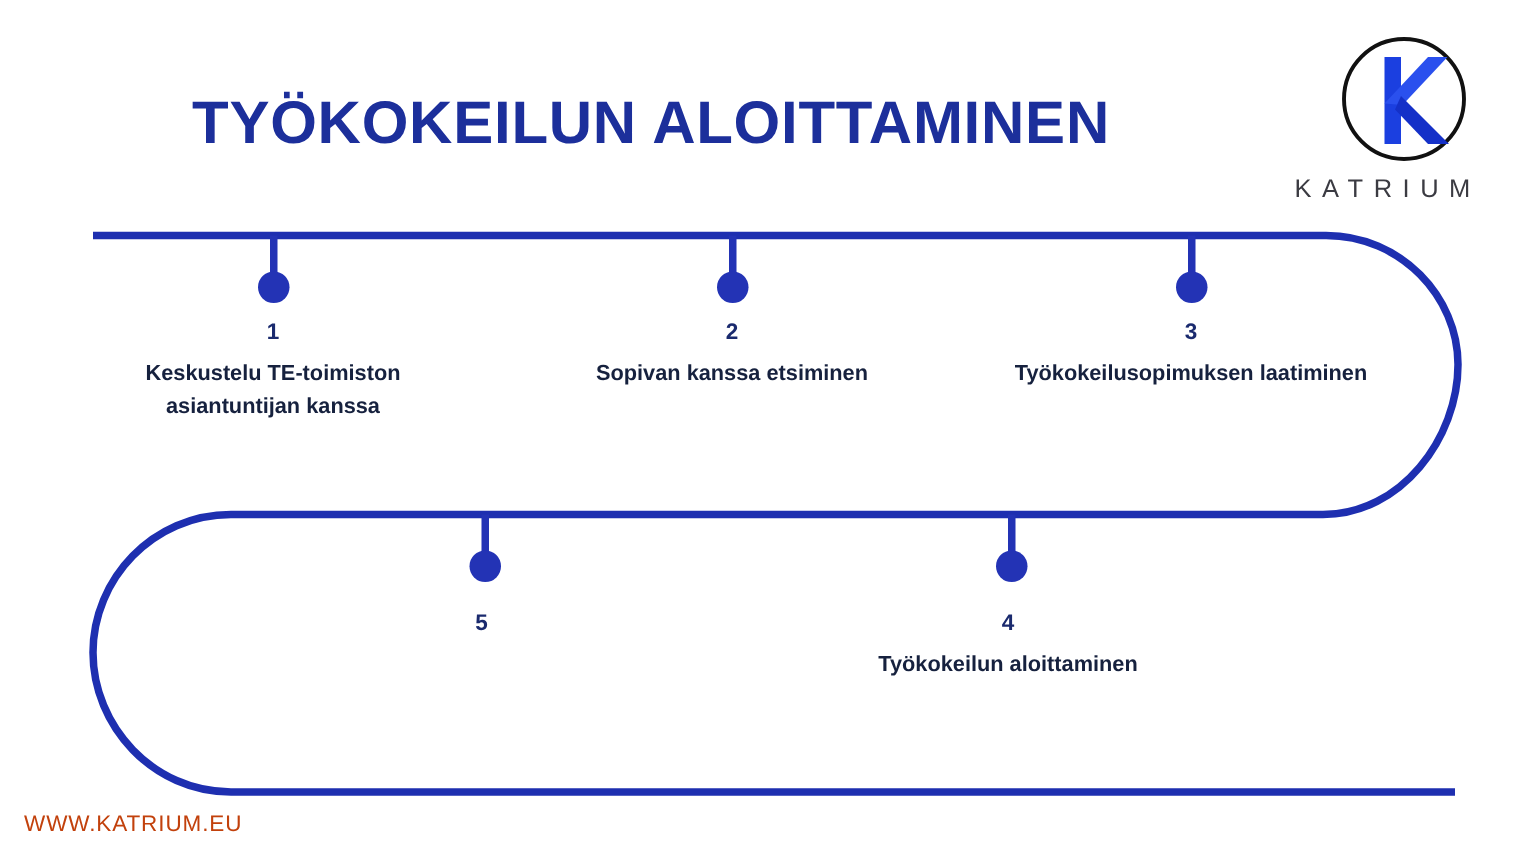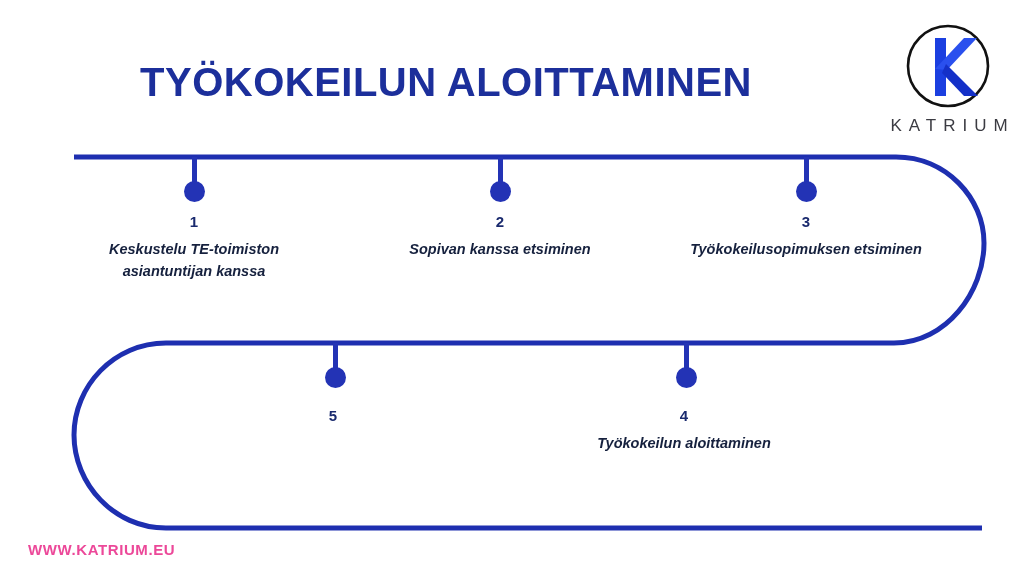--- a/index.html
+++ b/index.html
@@ -10,21 +10,21 @@
   body {
     width: 1024px;
     height: 576px;
     overflow: hidden;
     font-family: "Liberation Sans", sans-serif;
     position: relative;
   }
 
   #canvas {
     position: absolute;
-    left: 16px;
+    left: 4px;
     top: 0;
     width: 996px;
     height: 576px;
     background: #ffffff;
   }
 
   
   .title {
     position: absolute;
     left: 0;
@@ -52,21 +52,21 @@
     left: 34px;
     top: 0px;
     width: 92px;
     height: 92px;
   }
   .logo-word {
     position: absolute;
     left: 0;
     top: 94px;
     width: 162px;
-    text-align: center;
+    text-align: left;
     font-size: 17px;
     letter-spacing: 7px;
     color: #3b3b42;
     font-family: "Liberation Sans", sans-serif;
     text-indent: 7px;
   }
 
   
   .path-svg {
     position: absolute;
@@ -90,21 +90,20 @@
     line-height: 18px;
     font-family: "Liberation Sans", sans-serif;
   }
   .step .label {
     margin-top: 7px;
     font-size: 14.5px;
     font-weight: bold;
     color: #16213e;
     line-height: 22px;
     font-family: "Liberation Sans", sans-serif;
-    font-style: italic;
   }
 
   
   .marker {
     position: absolute;
   }
   .marker .stem {
     position: absolute;
     width: 5px;
     background: #2333b5;
@@ -119,23 +118,23 @@
     background: #2333b5;
     left: -8px;
   }
 
   
   .footer {
     position: absolute;
     left: 12px;
     top: 541px;
     font-size: 15px;
-    font-weight: bold;
+    font-weight: normal;
     letter-spacing: 0.6px;
-    color: #ec4899;
+    color: #c2410c;
     font-family: "Liberation Sans", sans-serif;
   }
 </style>
 </head>
 <body>
 
 <div id="canvas">
 
   <div class="title">TYÖKOKEILUN ALOITTAMINEN</div>
 
@@ -187,21 +186,21 @@
     <div class="label">Keskustelu TE-toimiston asiantuntijan kanssa</div>
   </div>
 
   <div class="step" style="left:354px; top:213px;">
     <div class="num">2</div>
     <div class="label">Sopivan kanssa etsiminen</div>
   </div>
 
   <div class="step" style="left:660px; top:213px;">
     <div class="num">3</div>
-    <div class="label">Työkokeilusopimuksen etsiminen</div>
+    <div class="label">Työkokeilusopimuksen laatiminen</div>
   </div>
 
   <div class="step" style="left:187px; top:407px;">
     <div class="num">5</div>
   </div>
 
   <div class="step" style="left:538px; top:407px;">
     <div class="num">4</div>
     <div class="label">Työkokeilun aloittaminen</div>
   </div>

